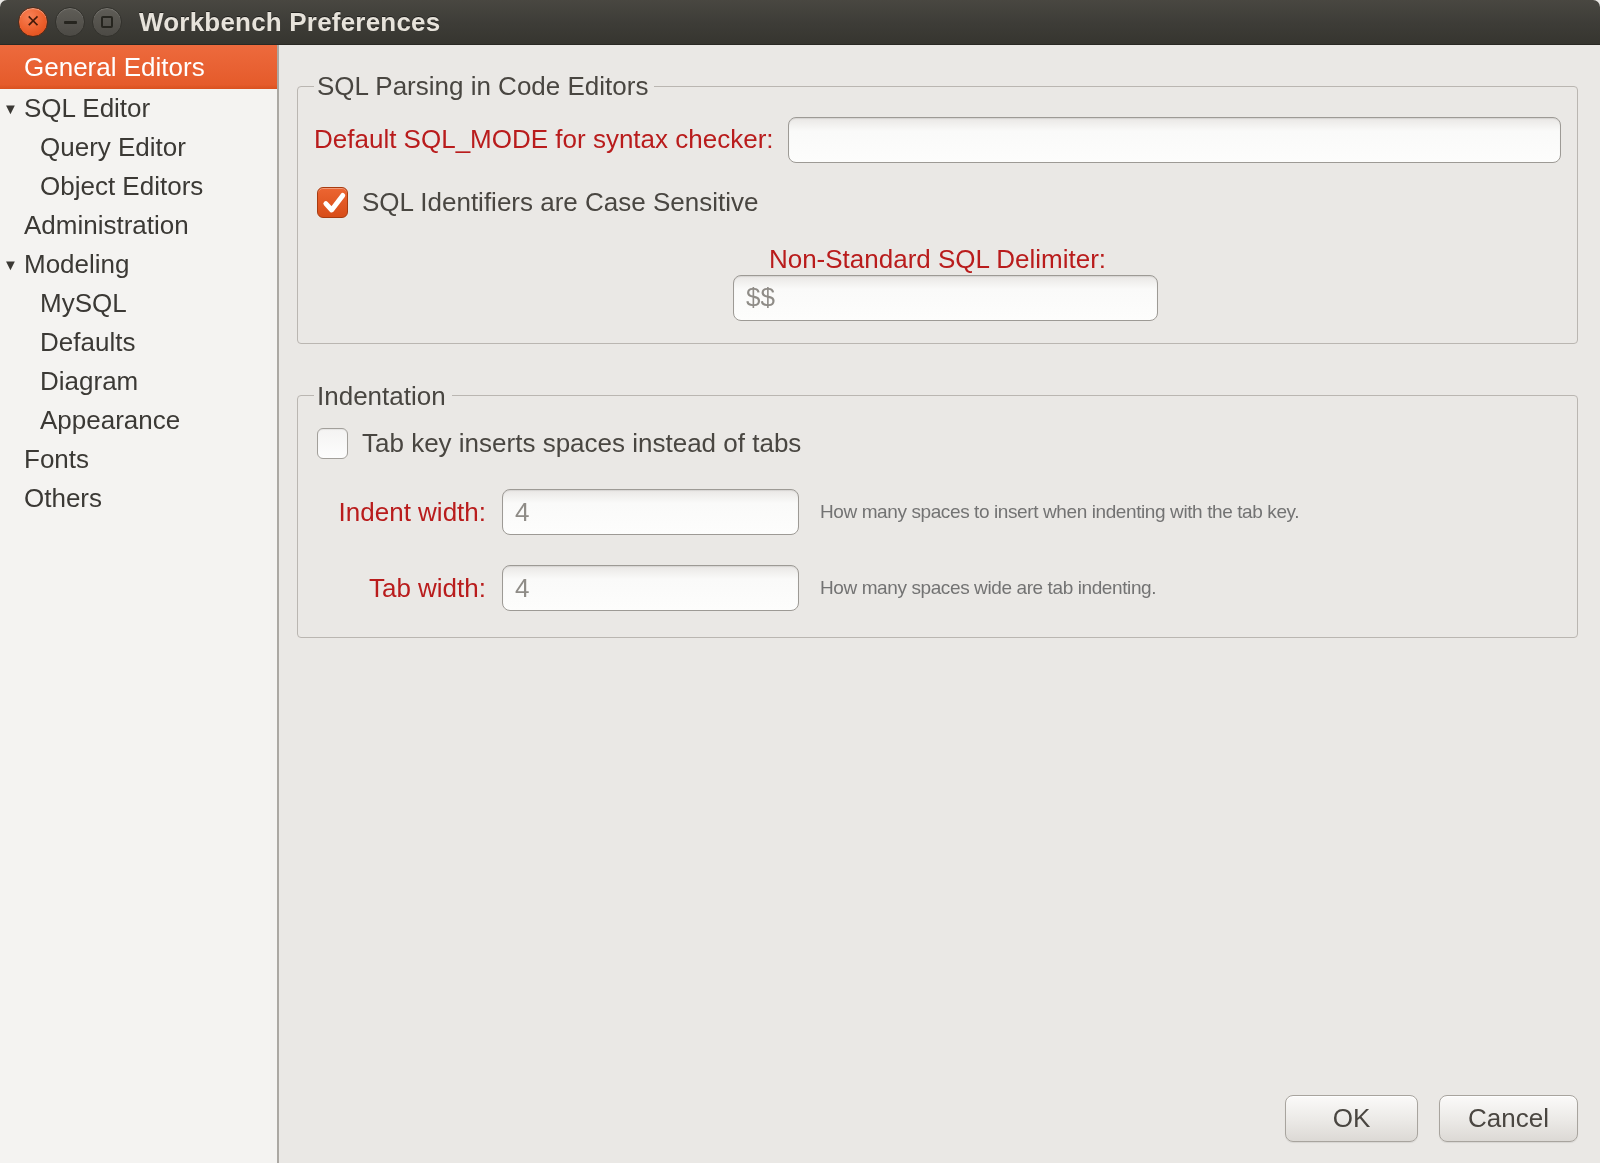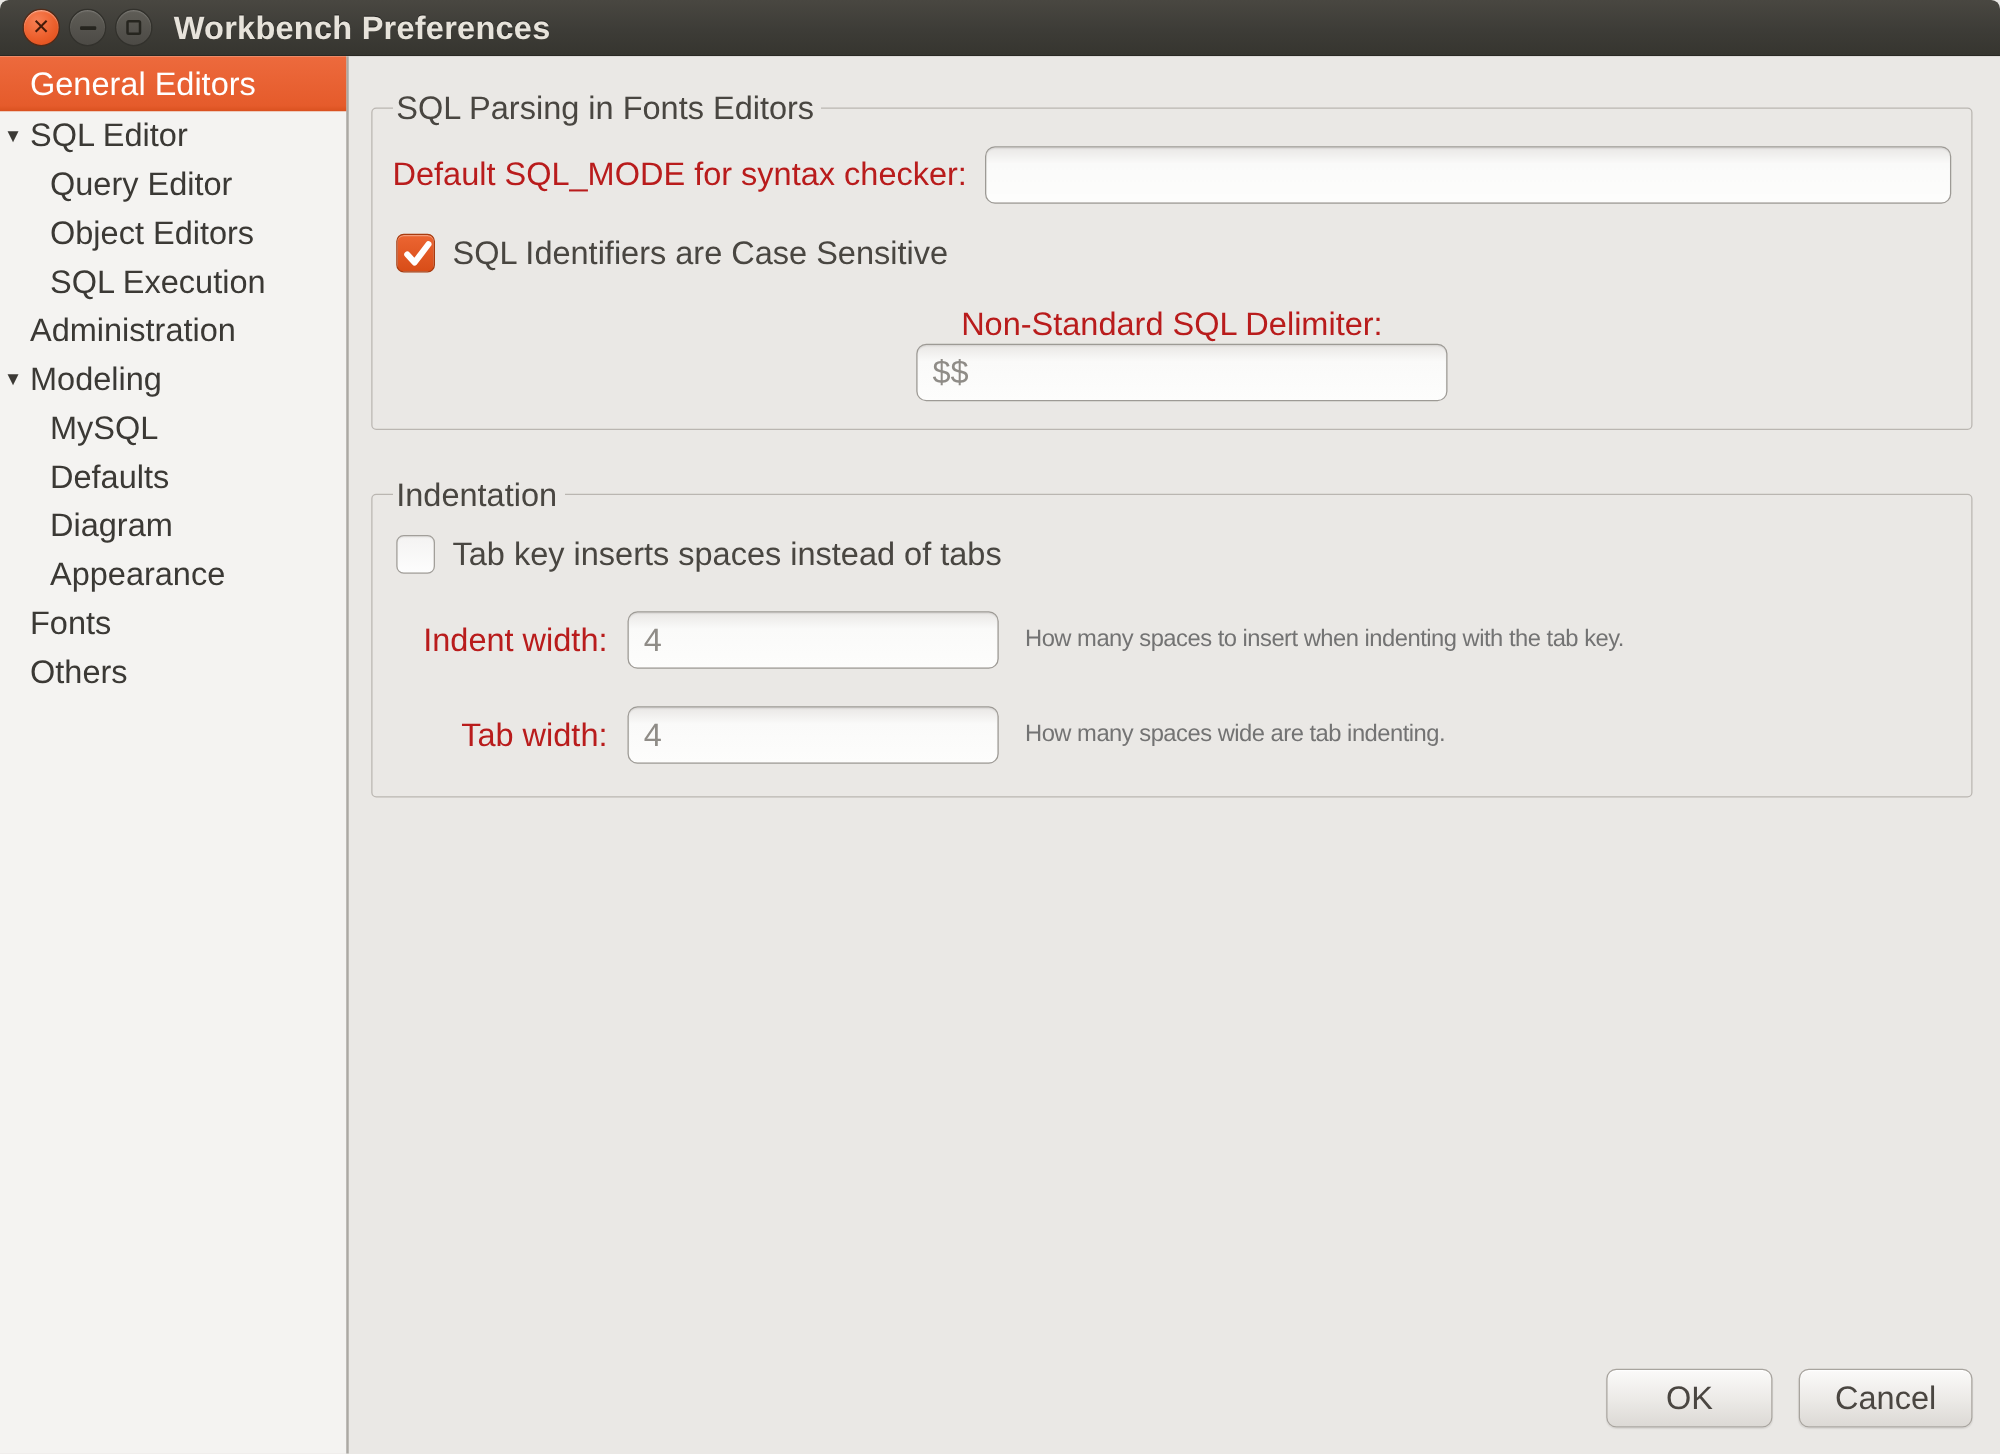--- a/index.html
+++ b/index.html
@@ -173,23 +173,20 @@
     <div class="tree-item lvl0">
       <span class="expander">▼</span>
       <span class="tree-label">SQL Editor</span>
     </div>
     <div class="tree-item lvl1">
       <span class="tree-label">Query Editor</span>
     </div>
     <div class="tree-item lvl1">
       <span class="tree-label">Object Editors</span>
     </div>
-    <div class="tree-item lvl1">
-      <span class="tree-label">SQL Execution</span>
-    </div>
     <div class="tree-item lvl0">
       <span class="tree-label">Administration</span>
     </div>
     <div class="tree-item lvl0">
       <span class="expander">▼</span>
       <span class="tree-label">Modeling</span>
     </div>
     <div class="tree-item lvl1">
       <span class="tree-label">MySQL</span>
     </div>
@@ -206,21 +203,21 @@
       <span class="tree-label">Fonts</span>
     </div>
     <div class="tree-item lvl0">
       <span class="tree-label">Others</span>
     </div>
   </div>
 
 <div class="main">
 
   <fieldset class="f1">
-    <legend>SQL Parsing in Fonts Editors</legend>
+    <legend>SQL Parsing in Code Editors</legend>
 
     <div class="row row-sqlmode">
       <span class="field-label">Default SQL_MODE for syntax checker:</span>
       <input type="text" value="" style="">
     </div>
 
     <div class="row row-case">
       <span class="checkbox checked">
         <svg width="28" height="28" viewBox="0 0 24 24">
           <path d="M5 12.5 L10 18 L19.5 5.5" stroke="#ffffff" stroke-width="4.2" fill="none" stroke-linecap="round" stroke-linejoin="round"></path>

